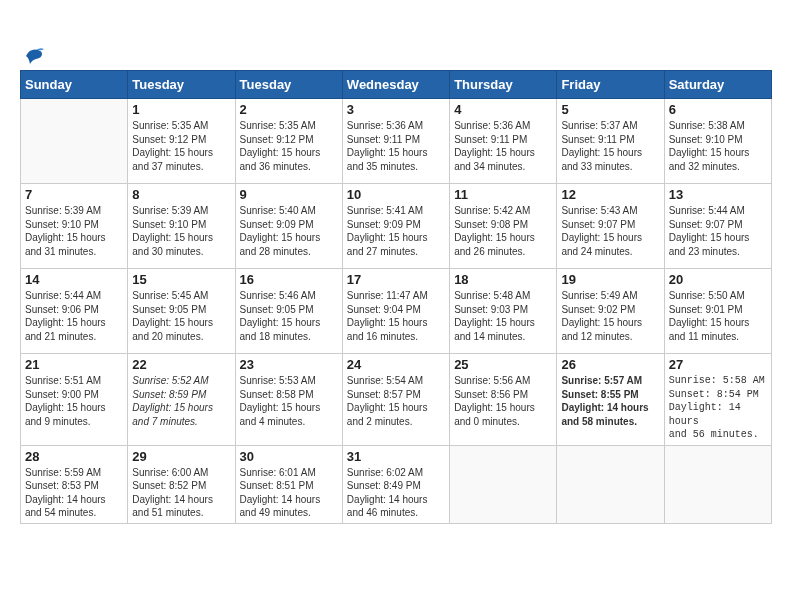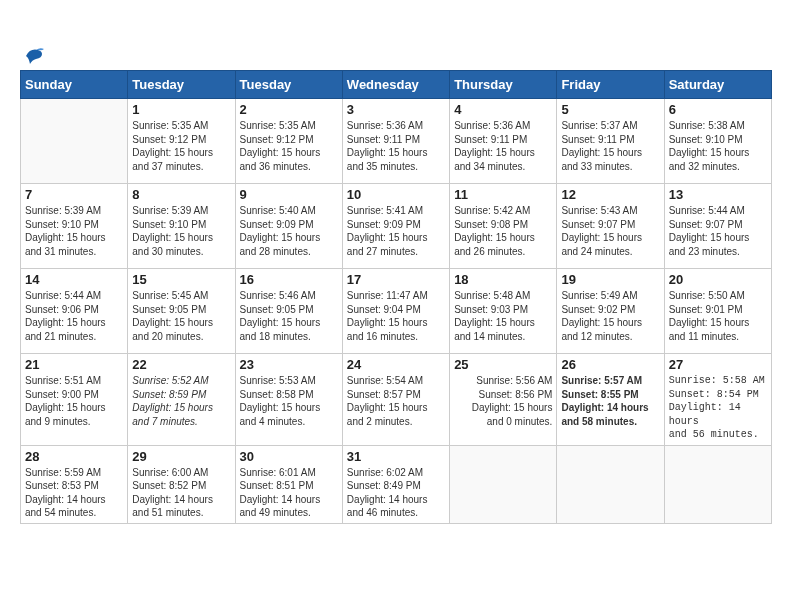--- a/index.html
+++ b/index.html
@@ -285,21 +285,21 @@
           </td>
           <td>
             <span class="day-number">24</span>
             <div class="cell-text" style="white-space: pre-line;">Sunrise: 5:54 AM
 Sunset: 8:57 PM
 Daylight: 15 hours
 and 2 minutes.</div>
           </td>
           <td>
             <span class="day-number">25</span>
-            <div class="cell-text" style="white-space: pre-line; text-align: right;">Sunrise: 5:56 AM
+            <div class="cell-text" style="white-space: pre-line;">Sunrise: 5:56 AM
 Sunset: 8:56 PM
 Daylight: 15 hours
 and 0 minutes.</div>
           </td>
           <td>
             <span class="day-number">26</span>
             <div class="cell-text" style="white-space: pre-line; font-weight: bold;">Sunrise: 5:57 AM
 Sunset: 8:55 PM
 Daylight: 14 hours
 and 58 minutes.</div>

